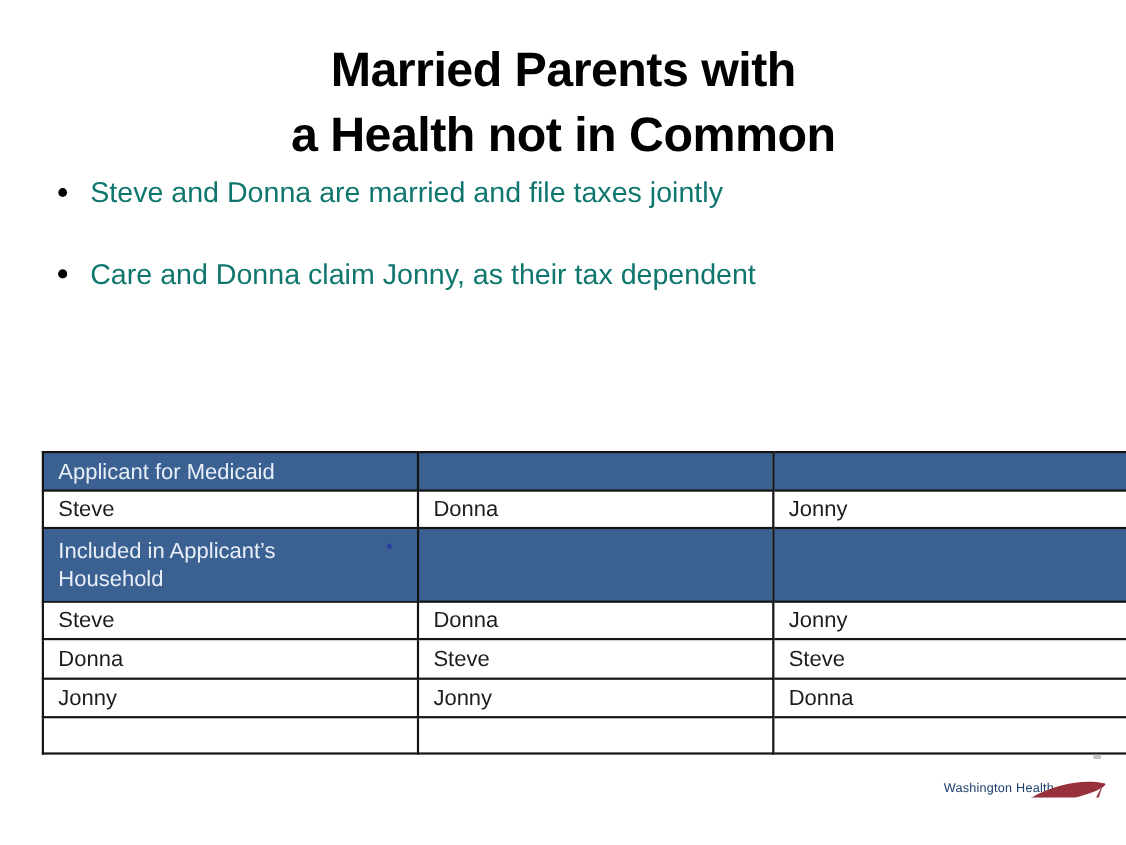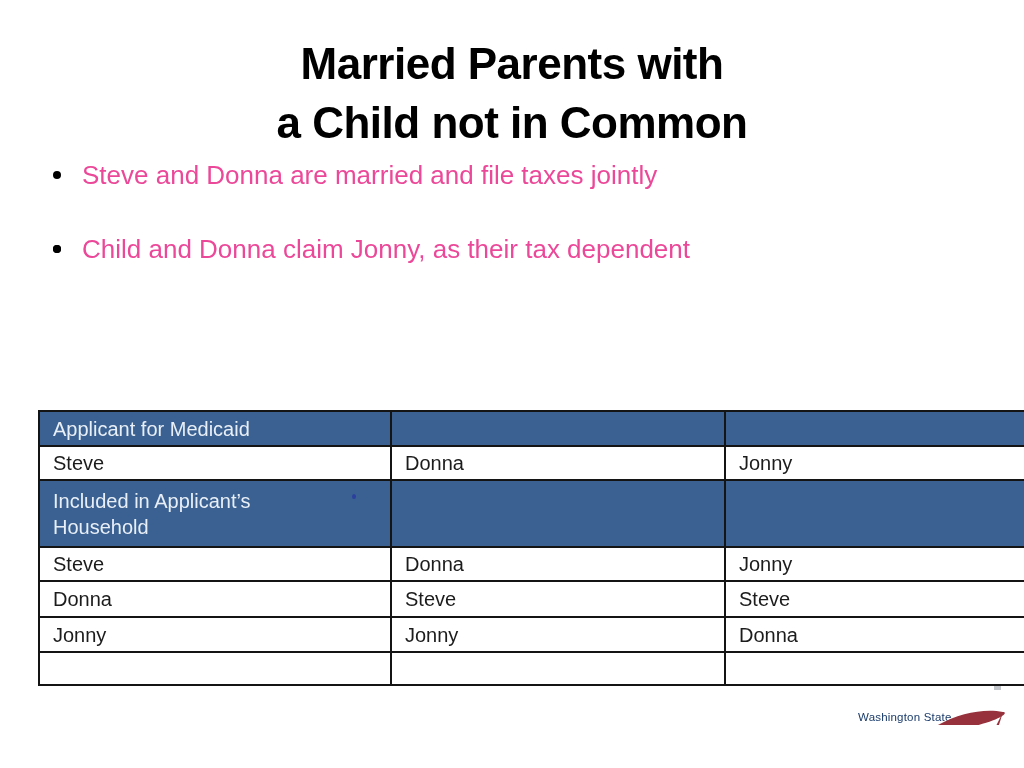--- a/index.html
+++ b/index.html
@@ -5,29 +5,29 @@
   html,body{margin:0;padding:0;}
   body{width:1024px;height:768px;background:#ffffff;font-family:"Liberation Sans",sans-serif;}
   .slide{position:relative;width:1024px;height:725px;background:#ffffff;overflow:hidden;}
 
   
   .title{position:absolute;top:34px;left:0;width:1024px;text-align:center;
          font-weight:bold;font-size:44px;line-height:59px;color:#000;letter-spacing:-0.5px;}
 
   
   .bullets{position:absolute;top:156px;left:0;width:960px;margin:0;padding:0;list-style:none;}
-  .bullet{position:relative;margin:0 0 36px 0;padding-left:82px;font-size:26px;line-height:38px;color:#ec4899;}
+  .bullet{position:relative;margin:0 0 36px 0;padding-left:82px;font-size:26px;line-height:38px;color:#0f766e;}
   .bullet .btext{display:inline;white-space:normal;}
   .bullet{max-width:912px;box-sizing:content-box;}
   .dot{position:absolute;left:53px;top:15px;width:8px;height:8px;border-radius:50%;background:#000;}
 
   
   .household-table{position:absolute;left:38px;top:410px;width:959px;
                    border-collapse:collapse;table-layout:fixed;}
-  .household-table td{border:2px solid #141414;padding:0 11px 0 13px;vertical-align:middle;
+  .household-table td{border:2px solid #141414;padding:0 0 0 13px;vertical-align:middle;
                       font-size:20px;color:#1c1c1c;overflow:hidden;}
   .household-table tr.blue td{background:#3A6191;color:#e9eff7;}
   .cellv{white-space:pre-line;display:inline-block;line-height:26px;}
   .c1{width:326px;} .c2{width:308px;} .c3{width:325px;}
   td.hasdot{position:relative;margin-top:29px;}
   .mini-dot{position:absolute;left:312px;top:13px;width:4px;height:5px;background:#2b3f9e;border-radius:50%;}
 
   .corner-mark{position:absolute;left:994px;top:686px;width:7px;height:4px;background:#b3b7bd;opacity:.8;}
 
   
@@ -37,34 +37,34 @@
   .swoosh{position:absolute;left:0;top:0;width:184px;height:52px;pointer-events:none;}
   .pagenum{position:absolute;left:112px;top:17px;font-size:15px;color:#8a8a8a;opacity:.7;}
 </style>
 </head>
 <body>
 
 <div class="slide">
 
   <div class="title">
     <div>Married Parents with</div>
-    <div>a Child not in Common</div>
+    <div>a Health not in Common</div>
   </div>
 
   <ul class="bullets">
     <li class="bullet">
       <span class="dot"></span>
       <span class="btext">Steve and Donna are married and file taxes jointly</span>
     </li>
     <li class="bullet">
       <span class="dot"></span>
     </li>
     <li class="bullet">
       <span class="dot"></span>
-      <span class="btext">Child and Donna claim Jonny, as their tax dependent</span>
+      <span class="btext">Care and Donna claim Jonny, as their tax dependent</span>
     </li>
   </ul>
 
   <table class="household-table">
     <tbody>
         <tr class="blue" style="height:35px">
       <td class="c1"><span class="cellv">Applicant for Medicaid</span></td>
       <td class="c2"><span class="cellv"></span></td>
       <td class="c3"><span class="cellv"></span></td>
     </tr>
@@ -98,21 +98,21 @@
       <td class="c1"><span class="cellv"></span></td>
       <td class="c2"><span class="cellv"></span></td>
       <td class="c3"><span class="cellv"></span></td>
     </tr>
   </tbody>
     </table>
 
   <div class="corner-mark"></div>
 
   <div class="logo">
-    <div class="logo-top">Washington State</div>
+    <div class="logo-top">Washington Health</div>
     <div class="logo-bottom">Health Care Authority</div>
     <div class="pagenum">48</div>
     <svg class="swoosh" viewBox="0 0 184 52" xmlns="http://www.w3.org/2000/svg">
       <path d="M84,41 C110,15 148,5 173,10 C176,10 175,12 172,14 C160,22 126,28 84,41 Z" fill="#97323C"></path>
       <path d="M173,10 L165,26 L168,26 Z" fill="#97323C"></path>
     </svg>
   </div>
 
 </div>
 

